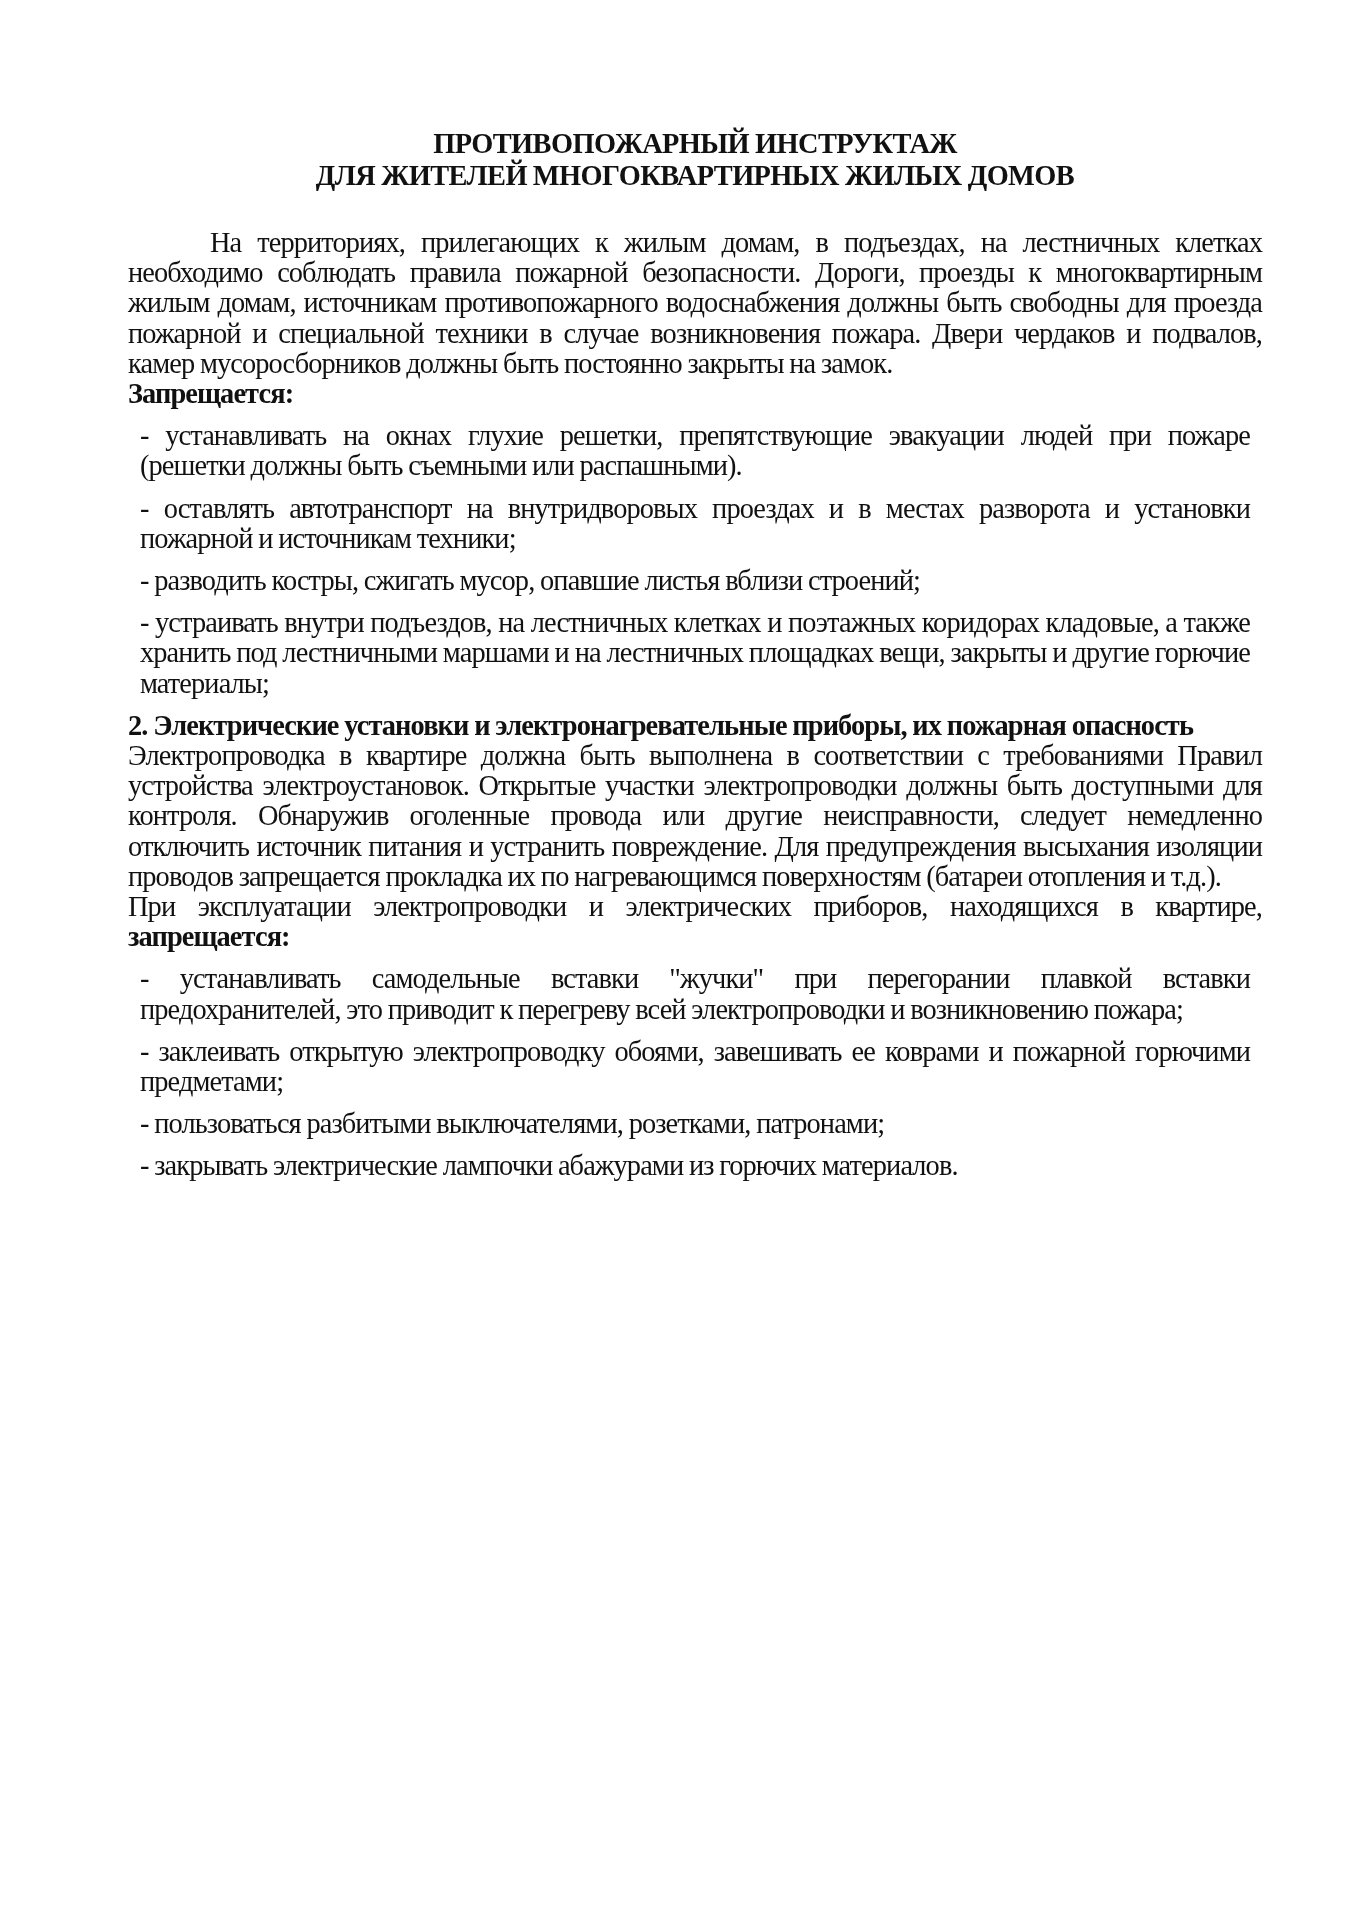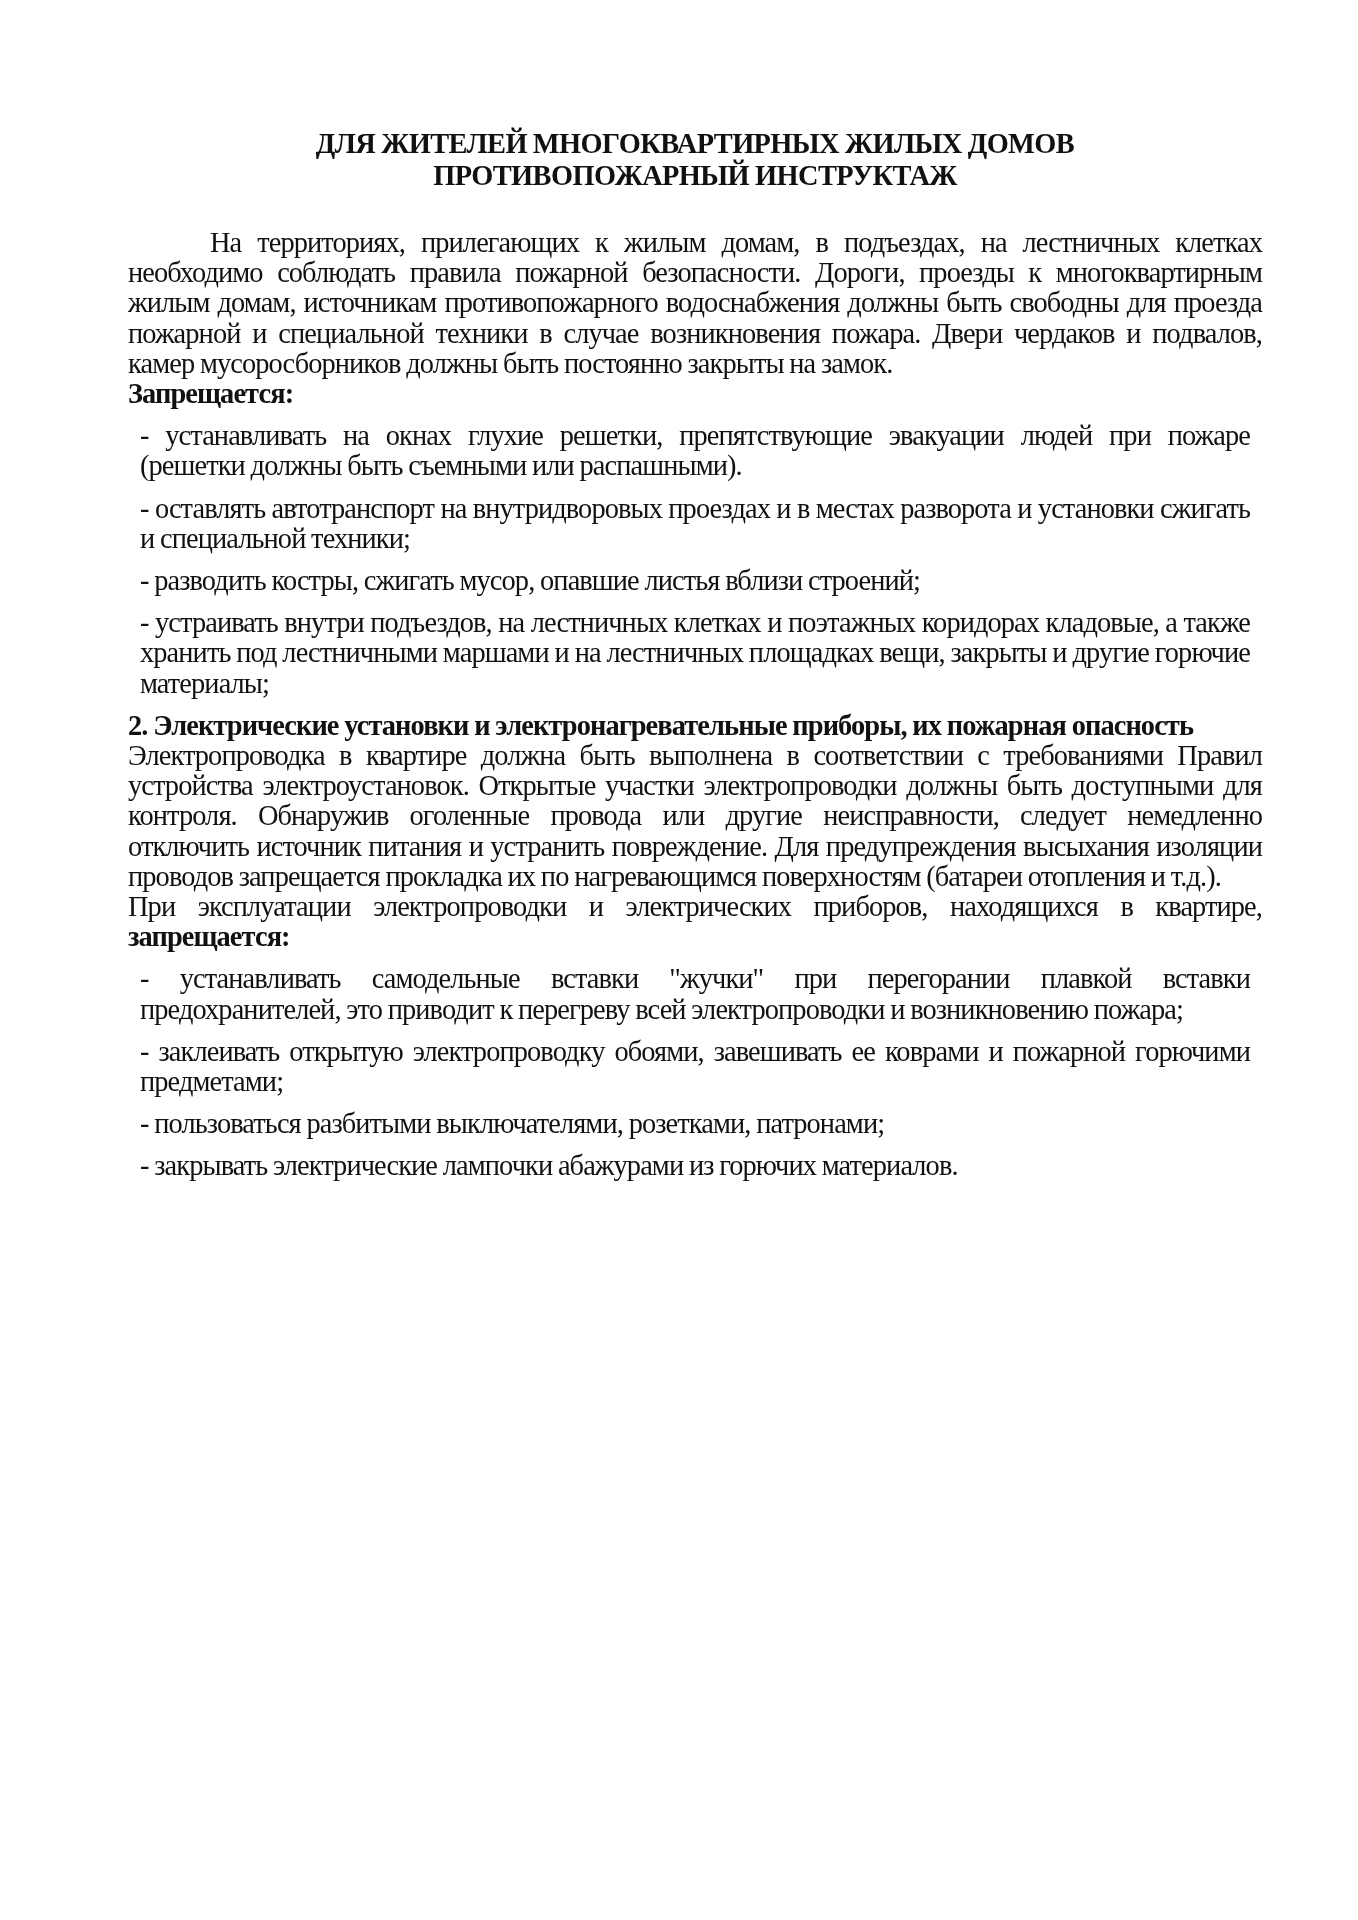--- a/index.html
+++ b/index.html
@@ -53,30 +53,30 @@
       margin: 12px;
     }
     .bold { font-weight: bold; }
   </style>
 </head>
 <body>
 
 <div class="page">
 
   <div class="title">
+    <div>ПРОТИВОПОЖАРНЫЙ ИНСТРУКТАЖ</div>
     <div>ДЛЯ ЖИТЕЛЕЙ МНОГОКВАРТИРНЫХ ЖИЛЫХ ДОМОВ</div>
-    <div>ПРОТИВОПОЖАРНЫЙ ИНСТРУКТАЖ</div>
   </div>
 
   <div>
     <p class="para indent">На территориях, прилегающих к жилым домам, в подъездах, на лестничных клетках необходимо соблюдать правила пожарной безопасности. Дороги, проезды к многоквартирным жилым домам, источникам противопожарного водоснабжения должны быть свободны для проезда пожарной и специальной техники в случае возникновения пожара. Двери чердаков и подвалов, камер мусоросборников должны быть постоянно закрыты на замок.</p>
     <p class="label">Запрещается:</p>
     <div>
       <p class="item">- устанавливать на окнах глухие решетки, препятствующие эвакуации людей при пожаре (решетки должны быть съемными или распашными).</p>
-      <p class="item">- оставлять автотранспорт на внутридворовых проездах и в местах разворота и установки сжигать и специальной техники;</p>
+      <p class="item">- оставлять автотранспорт на внутридворовых проездах и в местах разворота и установки пожарной и источникам техники;</p>
       <p class="item">- разводить костры, сжигать мусор, опавшие листья вблизи строений;</p>
       <p class="item">- устраивать внутри подъездов, на лестничных клетках и поэтажных коридорах кладовые, а также хранить под лестничными маршами и на лестничных площадках вещи, закрыты и другие горючие материалы;</p>
     </div>
   </div>
 
   <div>
     <p class="heading">2. Электрические установки и электронагревательные приборы, их пожарная опасность</p>
     <p class="para">Электропроводка в квартире должна быть выполнена в соответствии с требованиями Правил устройства электроустановок. Открытые участки электропроводки должны быть доступными для контроля. Обнаружив оголенные провода или другие неисправности, следует немедленно отключить источник питания и устранить повреждение. Для предупреждения высыхания изоляции проводов запрещается прокладка их по нагревающимся поверхностям (батареи отопления и т.д.).</p>
     <p class="para"><span>При эксплуатации электропроводки и электрических приборов, находящихся в квартире, </span><span class="bold">запрещается:</span></p>
     <div>

